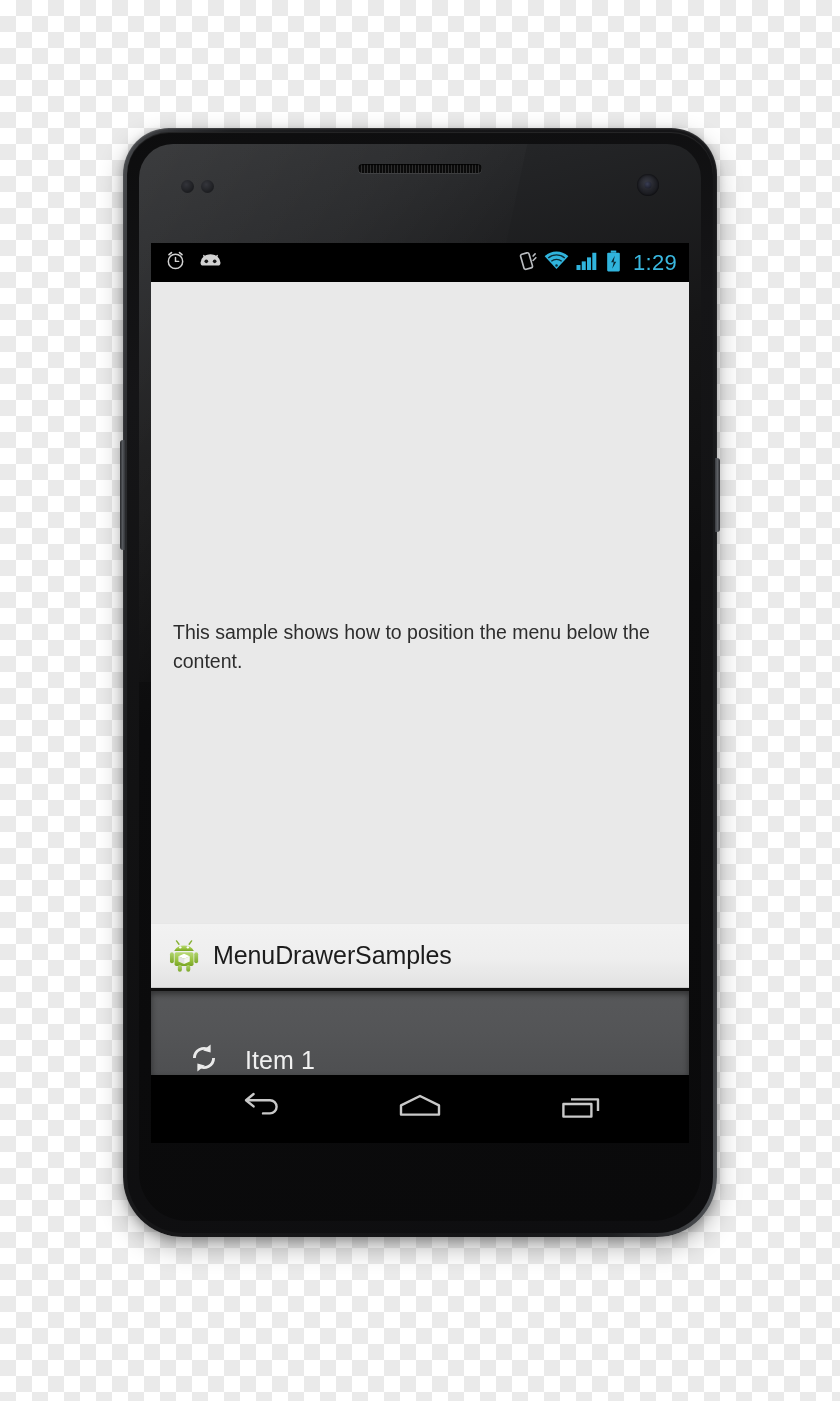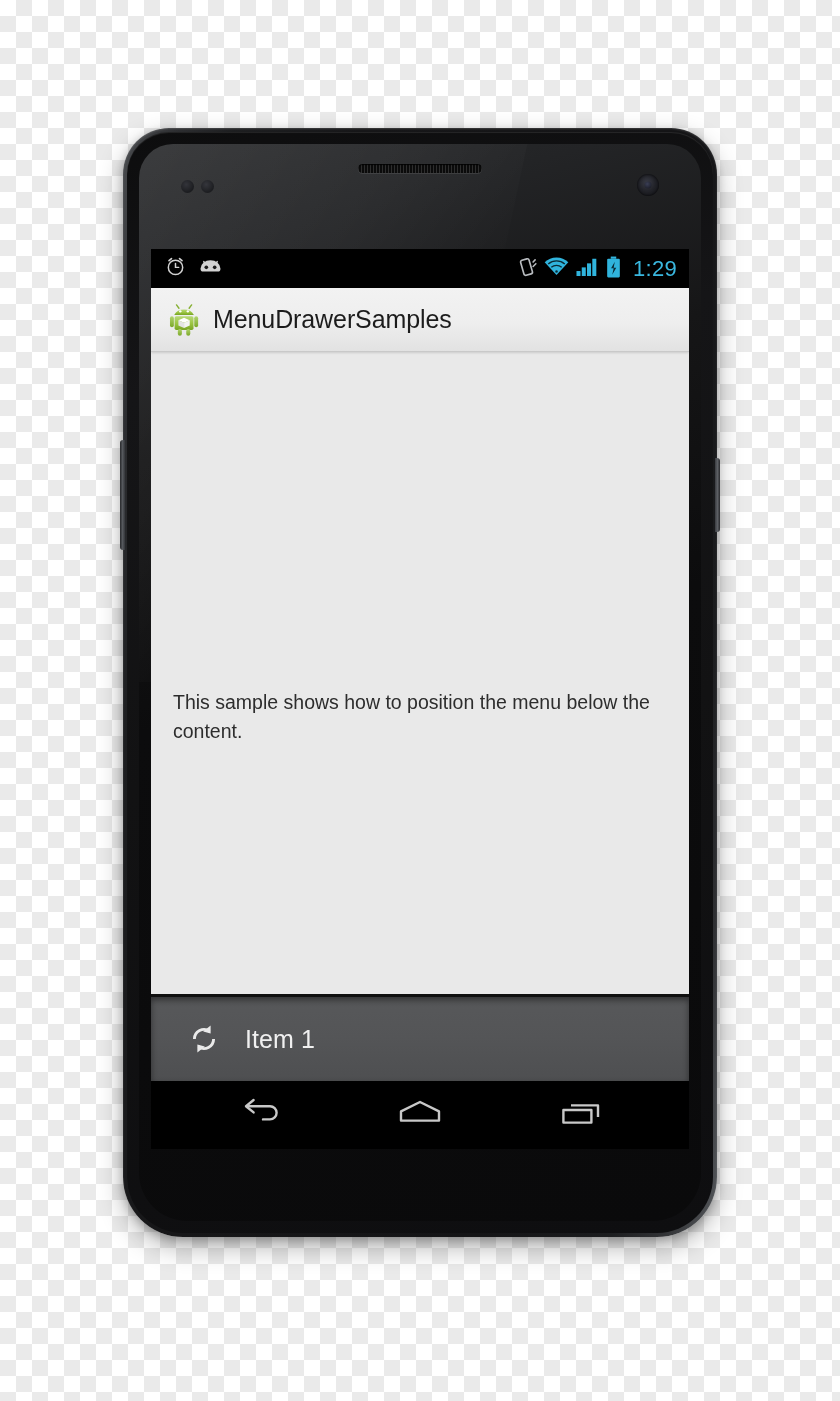--- a/index.html
+++ b/index.html
@@ -109,21 +109,21 @@
     left: -3px; top: 312px;
     width: 5px; height: 110px;
     border-radius: 3px 0 0 3px;
     background: linear-gradient(270deg, #34363a 0%, #55585d 50%, #27282b 100%);
   }
 
   
   #screen {
     position: absolute;
     left: 151px;
-    top: 249px;
+    top: 243px;
     width: 538px;
     height: 900px;
     background: #e9e9e9;
     overflow: hidden;
     display: flex;
     flex-direction: column;
   }
 
   
   #status-bar {
@@ -200,21 +200,21 @@
     height: 84px;
     background: linear-gradient(180deg, #57585a 0%, #545557 48%, #4e4f51 100%);
     border-top: 3px solid #101010;
     box-shadow: inset 0 3px 6px rgba(0,0,0,0.45);
     display: flex;
     align-items: center;
   }
   .menu-item {
     flex: 1;
     display: flex;
-    align-items: center;
+    align-items: flex-end;
     padding-left: 36px;
     height: 100%;
     box-sizing: border-box;
   }
   .menu-item-icon {
     width: 34px; height: 34px;
     flex: none;
     margin-right: 24px;
     display: flex;
     align-items: center;
@@ -315,20 +315,24 @@
       </span>
       <span>
         <svg width="15" height="22" viewBox="0 0 16 24">
           <rect x="5" y="0.6" width="6" height="2.4" fill="#30b4dd"></rect>
           <rect x="1.1" y="3" width="13.8" height="20.4" rx="1.2" fill="#30b4dd"></rect>
           <path d="M9.4 6.2 L5.4 13.4 H8.2 L6.6 20.4 L11 12.8 H8.2 Z" fill="#0b2b36"></path>
         </svg>
       </span>
       <span id="status-clock">1:29</span>
     </div>
+  </div>
+
+  <div id="content-area">
+    <div id="content-text">This sample shows how to position the menu below the content.</div>
   </div>
 
   <div id="action-bar">
     <span id="app-icon">
       <svg width="34" height="34" viewBox="0 0 36 36">
         <defs>
           <linearGradient id="gBody" x1="0" y1="0" x2="0" y2="1">
             <stop offset="0%" stop-color="#b8d979"></stop>
             <stop offset="55%" stop-color="#9ac43f"></stop>
             <stop offset="100%" stop-color="#78a426"></stop>
@@ -355,24 +359,20 @@
         <rect x="19.3" y="27.4" width="4.3" height="7.2" rx="2.15" fill="url(#gArm)"></rect>
 
         <path d="M17.0 15.6 L23.0 18.2 L17.0 20.8 L11.0 18.2 Z" fill="#ffffff"></path>
         <path d="M11.0 18.2 L17.0 20.8 L17.0 26.6 L11.0 23.8 Z" fill="#e4e4e4"></path>
         <path d="M23.0 18.2 L17.0 20.8 L17.0 26.6 L23.0 23.8 Z" fill="#f4f4f4"></path>
       </svg>
     </span>
     <span id="app-title">MenuDrawerSamples</span>
   </div>
 
-  <div id="content-area">
-    <div id="content-text">This sample shows how to position the menu below the content.</div>
-  </div>
-
   <div id="menu-bar">
 
     <div class="menu-item">
       <span class="menu-item-icon">
         <svg width="32" height="32" viewBox="0 0 32 32">
           <path d="M6.4 16.0 a9.6 9.6 0 0 1 15.1 -7.8" fill="none" stroke="#eaeaea" stroke-width="2.9" stroke-linecap="butt"></path>
           <path d="M25.6 16.0 a9.6 9.6 0 0 1 -15.1 7.8" fill="none" stroke="#eaeaea" stroke-width="2.9" stroke-linecap="butt"></path>
           <path d="M22.6 2.6 L22.6 10.4 L15.2 8.6 Z" fill="#eaeaea"></path>
           <path d="M9.4 29.4 L9.4 21.6 L16.8 23.4 Z" fill="#eaeaea"></path>
         </svg>

